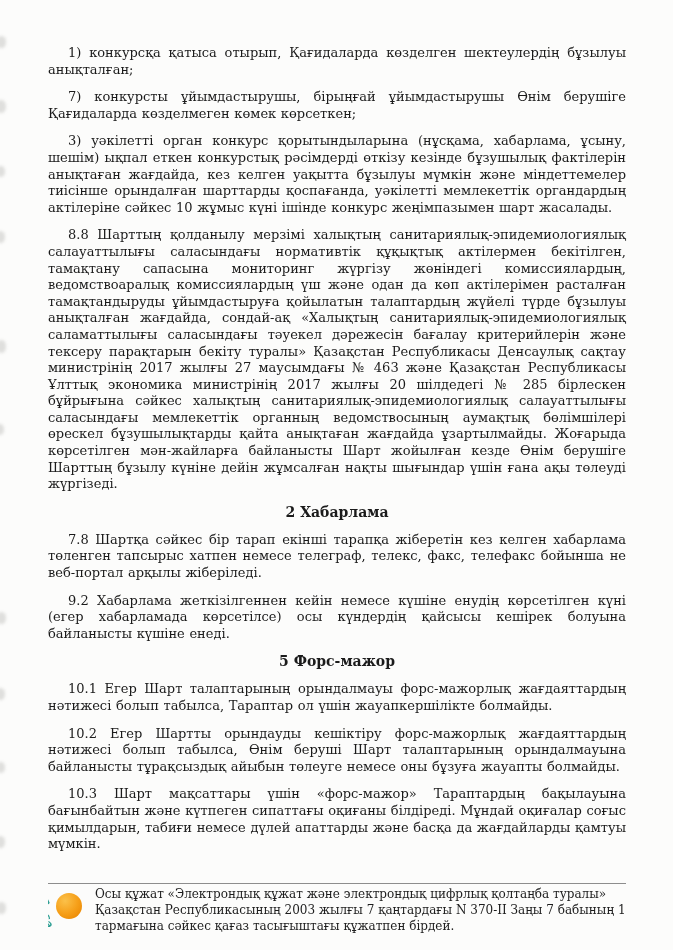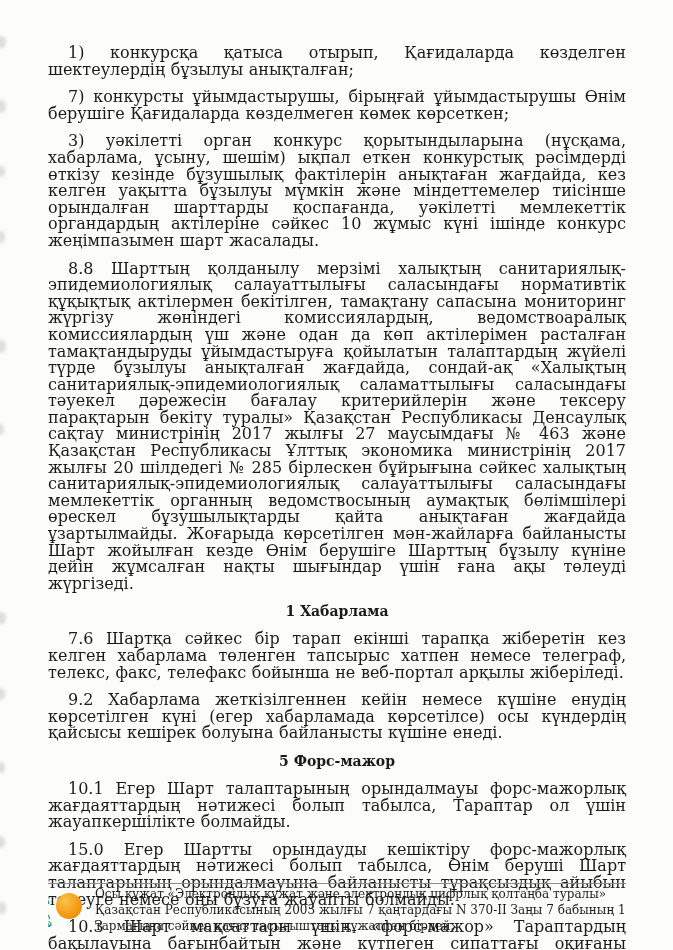--- a/index.html
+++ b/index.html
@@ -21,21 +21,21 @@
     inset: 0;
   }
   .content {
     position: absolute;
     left: 48px;
     right: 47px;
     top: 45px;
   }
   .para {
     margin: 0 0 11px 0;
-    font-size: 16px;
+    font-size: 13px;
     line-height: 16.6px;
     text-align: justify;
     text-indent: 20px;
     word-spacing: 0.5px;
   }
   .heading {
     margin: 3px 0 11px 0;
     font-size: 14px;
     line-height: 17px;
     font-weight: bold;
@@ -74,26 +74,26 @@
 </head>
 <body>
 
 <div class="page">
 
   <div class="content">
     <p class="para">1) конкурсқа қатыса отырып, Қағидаларда көзделген шектеулердің бұзылуы анықталған;</p>
     <p class="para">7) конкурсты ұйымдастырушы, бірыңғай ұйымдастырушы Өнім берушіге Қағидаларда көзделмеген көмек көрсеткен;</p>
     <p class="para">3) уәкілетті орган конкурс қорытындыларына (нұсқама, хабарлама, ұсыну, шешім) ықпал еткен конкурстық рәсімдерді өткізу кезінде бұзушылық фактілерін анықтаған жағдайда, кез келген уақытта бұзылуы мүмкін және міндеттемелер тиісінше орындалған шарттарды қоспағанда, уәкілетті мемлекеттік органдардың актілеріне сәйкес 10 жұмыс күні ішінде конкурс жеңімпазымен шарт жасалады.</p>
     <p class="para">8.8 Шарттың қолданылу мерзімі халықтың санитариялық-эпидемиологиялық салауаттылығы саласындағы нормативтік құқықтық актілермен бекітілген, тамақтану сапасына мониторинг жүргізу жөніндегі комиссиялардың, ведомствоаралық комиссиялардың үш және одан да көп актілерімен расталған тамақтандыруды ұйымдастыруға қойылатын талаптардың жүйелі түрде бұзылуы анықталған жағдайда, сондай-ақ «Халықтың санитариялық-эпидемиологиялық саламаттылығы саласындағы тәуекел дәрежесін бағалау критерийлерін және тексеру парақтарын бекіту туралы» Қазақстан Республикасы Денсаулық сақтау министрінің 2017 жылғы 27 маусымдағы № 463 және Қазақстан Республикасы Ұлттық экономика министрінің 2017 жылғы 20 шілдедегі № 285 бірлескен бұйрығына сәйкес халықтың санитариялық-эпидемиологиялық салауаттылығы саласындағы мемлекеттік органның ведомствосының аумақтық бөлімшілері өрескел бұзушылықтарды қайта анықтаған жағдайда ұзартылмайды. Жоғарыда көрсетілген мән-жайларға байланысты Шарт жойылған кезде Өнім берушіге Шарттың бұзылу күніне дейін жұмсалған нақты шығындар үшін ғана ақы төлеуді жүргізеді.</p>
-    <h3 class="heading">1 Хабарлама</h3>
-    <p class="para">7.6 Шартқа сәйкес бір тарап екінші тарапқа жіберетін кез келген хабарлама төленген тапсырыс хатпен немесе телеграф, телекс, факс, телефакс бойынша не веб-портал арқылы жіберіледі.</p>
+    <h3 class="heading">2 Хабарлама</h3>
+    <p class="para">7.8 Шартқа сәйкес бір тарап екінші тарапқа жіберетін кез келген хабарлама төленген тапсырыс хатпен немесе телеграф, телекс, факс, телефакс бойынша не веб-портал арқылы жіберіледі.</p>
     <p class="para">9.2 Хабарлама жеткізілгеннен кейін немесе күшіне енудің көрсетілген күні (егер хабарламада көрсетілсе) осы күндердің қайсысы кешірек болуына байланысты күшіне енеді.</p>
     <h3 class="heading">5 Форс-мажор</h3>
     <p class="para">10.1 Егер Шарт талаптарының орындалмауы форс-мажорлық жағдаяттардың нәтижесі болып табылса, Тараптар ол үшін жауапкершілікте болмайды.</p>
-    <p class="para">15.0 Егер Шартты орындауды кешіктіру форс-мажорлық жағдаяттардың нәтижесі болып табылса, Өнім беруші Шарт талаптарының орындалмауына байланысты тұрақсыздық айыбын төлеуге немесе оны бұзуға жауапты болмайды.</p>
+    <p class="para">10.2 Егер Шартты орындауды кешіктіру форс-мажорлық жағдаяттардың нәтижесі болып табылса, Өнім беруші Шарт талаптарының орындалмауына байланысты тұрақсыздық айыбын төлеуге немесе оны бұзуға жауапты болмайды.</p>
     <p class="para">10.3 Шарт мақсаттары үшін «форс-мажор» Тараптардың бақылауына бағынбайтын және күтпеген сипаттағы оқиғаны білдіреді. Мұндай оқиғалар соғыс қимылдарын, табиғи немесе дүлей апаттарды және басқа да жағдайларды қамтуы мүмкін.</p>
 
   </div>
 
   <div class="footer">
     <svg class="logo" viewBox="0 0 38 42" aria-hidden="true">
       <defs>
         <radialGradient id="lgGrad" cx="35%" cy="30%" r="80%">
           <stop offset="0%" stop-color="#fbc14a"></stop>
           <stop offset="60%" stop-color="#f6a01a"></stop>

